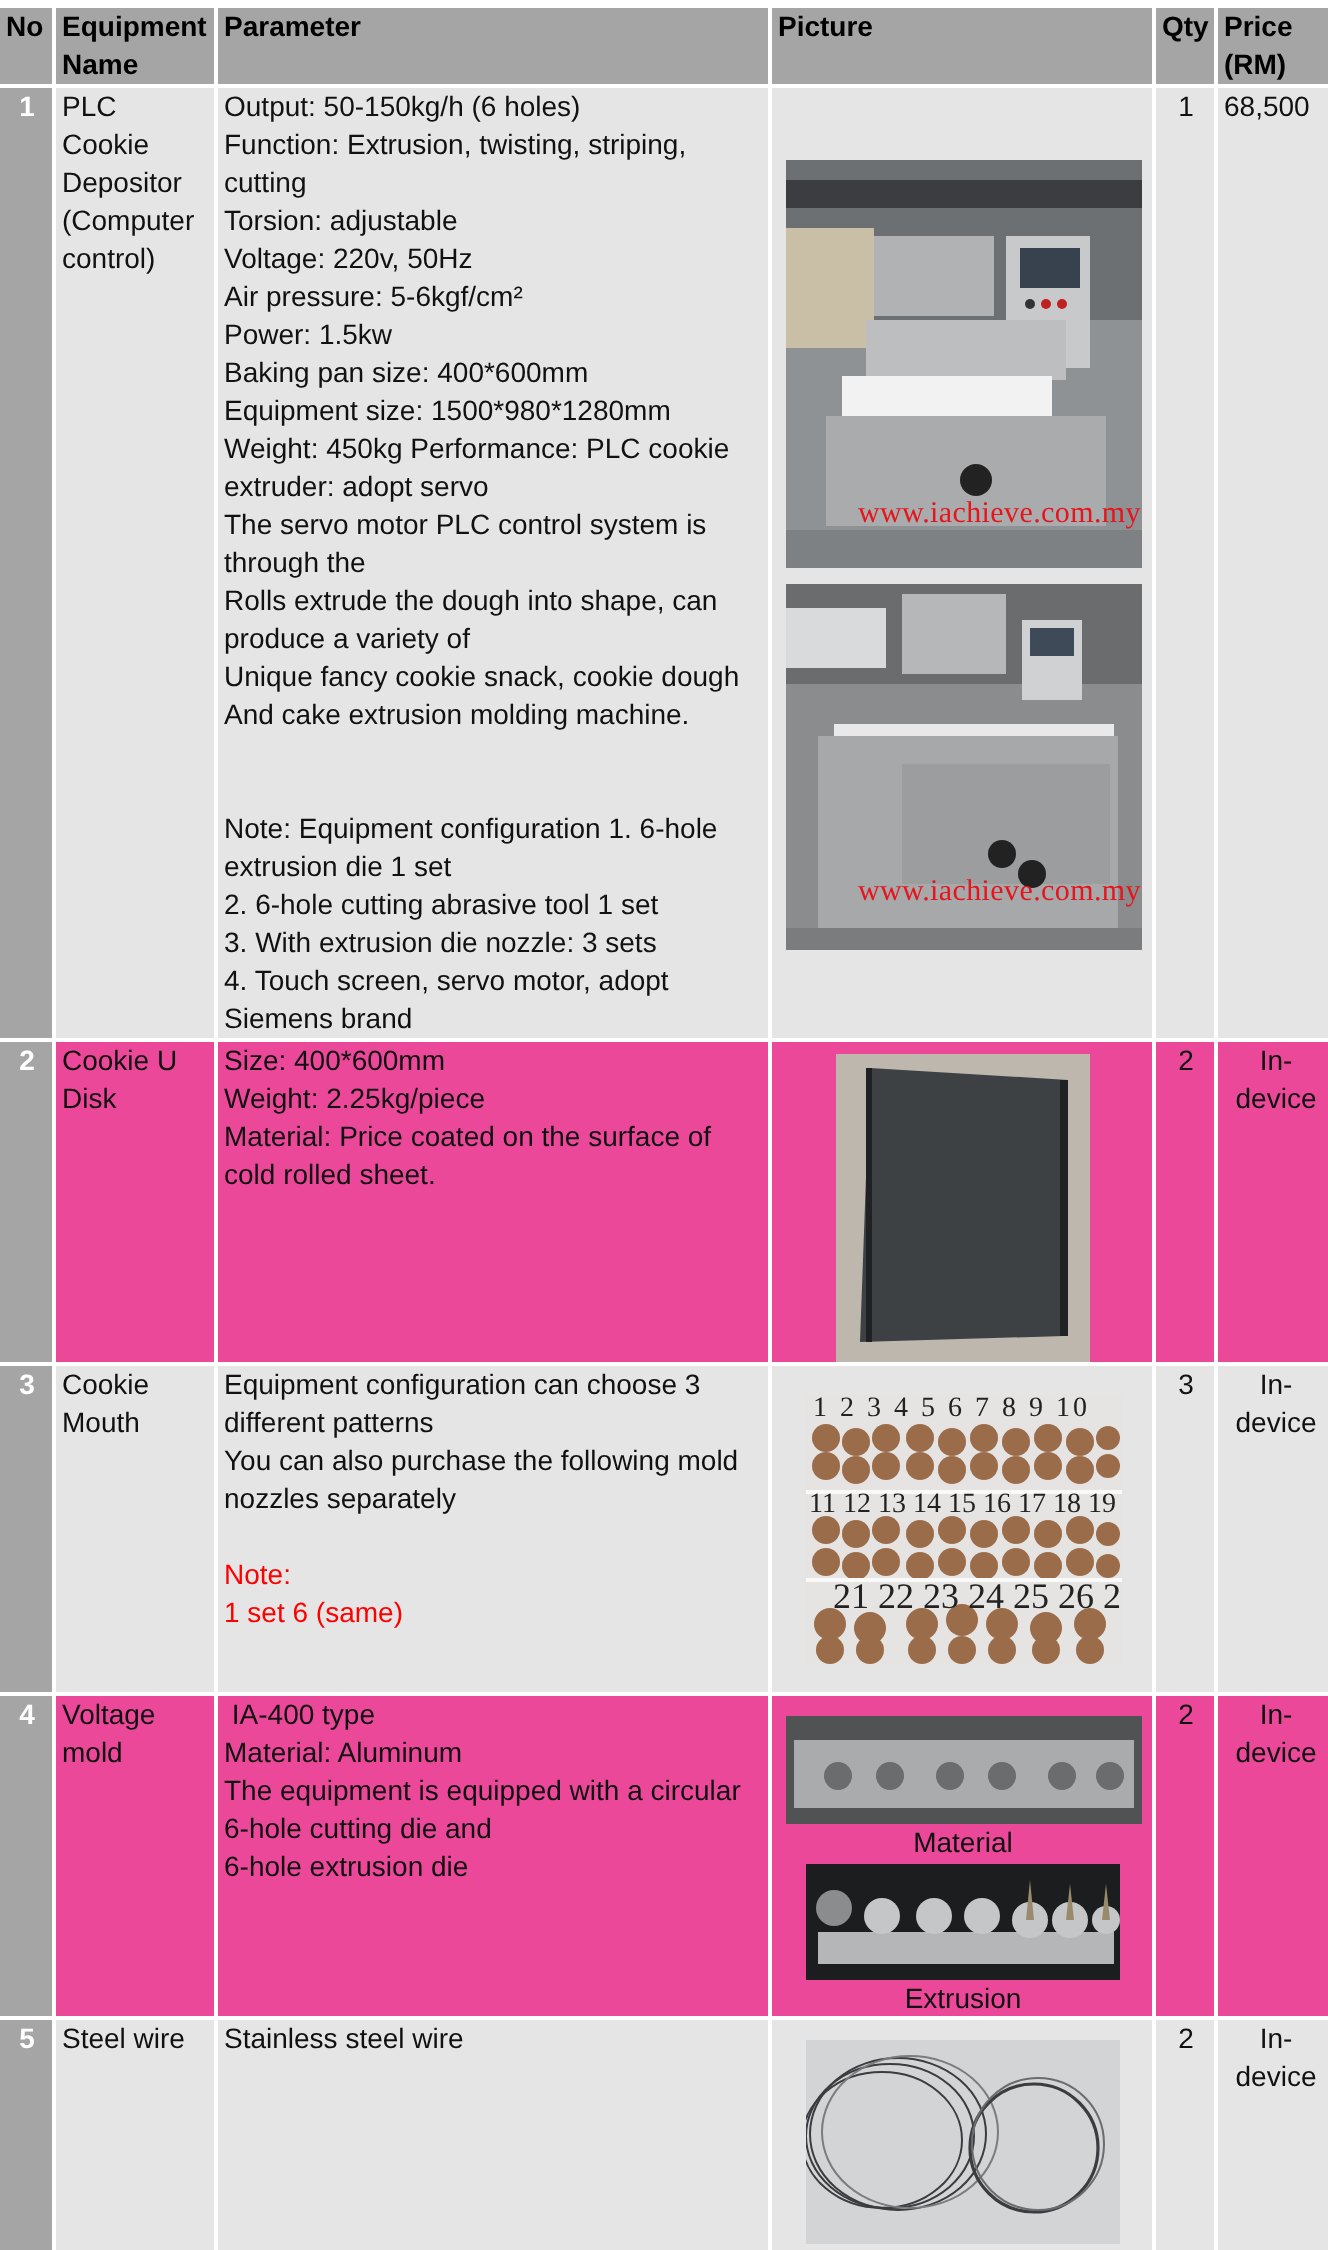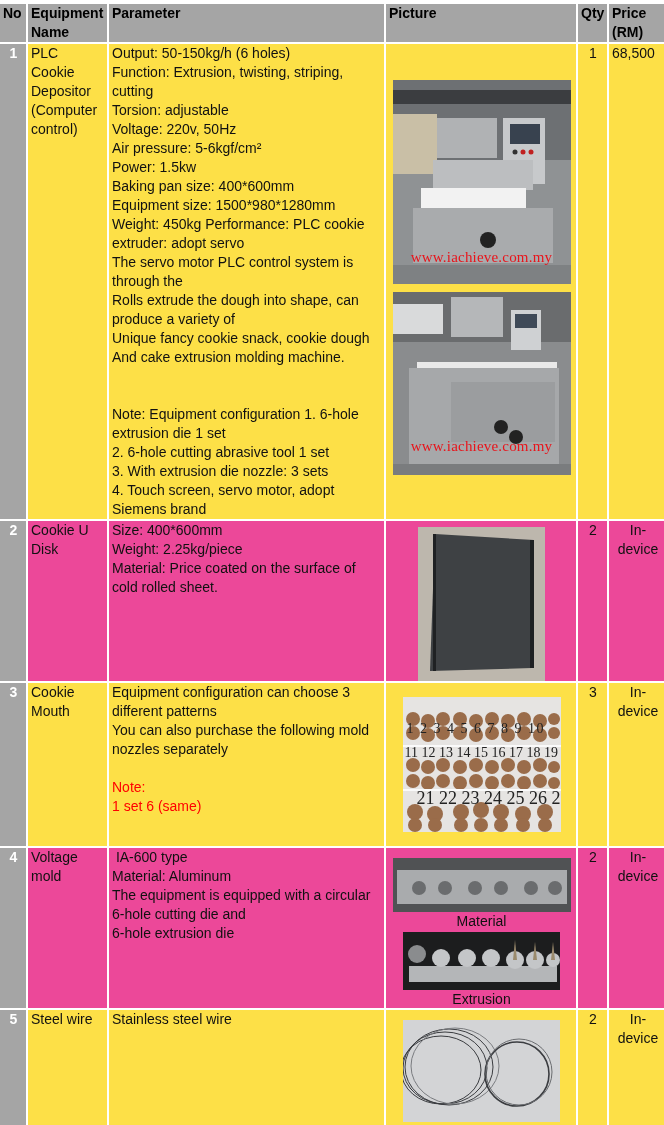--- a/index.html
+++ b/index.html
@@ -25,32 +25,32 @@
     font-weight: bold;
     text-align: left;
     height: 38px;
   }
   td.no {
     background: #a5a5a5;
     color: #ffffff;
     font-weight: bold;
     text-align: center;
   }
-  tr.odd td.cell { background: #fde047; }
+  tr.odd td.cell { background: #e5e5e5; }
   tr.even td.cell { background: #ec4899; }
   td.qty { text-align: center; }
   td.price { text-align: center; }
   td.price.num { text-align: left; }
   .param-line { display: block; }
   .param-line.blank { height: 19px; }
   .param-line.red { color: #ff0000; }
   .pic { display: flex; flex-direction: column; align-items: center; padding-top: 2px; }
   .photo { position: relative; overflow: hidden; }
   .watermark {
-    position: absolute; left: 0; right: 0; text-align: center;
+    position: absolute; left: 0; right: 0; text-align: right;
     color: #e8141b; font-family: "Liberation Serif", serif; font-size: 15px; letter-spacing: 0.2px;
   }
   .caption { font-size: 14px; line-height: 18px; text-align: center; color: #111; }
 </style>
 </head>
 <body>
 
 <table class="spec">
   <colgroup>
     <col style="width:26px">
@@ -232,35 +232,35 @@
                   <circle cx="32" cy="128" r="7"></circle>
                   <circle cx="58" cy="128" r="7"></circle>
                   <circle cx="78" cy="128" r="7"></circle>
                   <circle cx="98" cy="128" r="7"></circle>
                   <circle cx="120" cy="128" r="7"></circle>
                   <circle cx="142" cy="128" r="7"></circle>
               </g>
               <rect x="0" y="48" width="158" height="2" fill="#fafafa"></rect>
               <rect x="0" y="92" width="158" height="2" fill="#fafafa"></rect>
             </svg>
-            <div style="position:absolute;top:-2px;left:4px;font-family:'Liberation Serif',serif;font-size:14px;color:#222;letter-spacing:1.5px;white-space:nowrap;margin-top:24px;">1 2 3 4 5 6 7 8 9 10</div>
+            <div style="position:absolute;top:-2px;left:4px;font-family:'Liberation Serif',serif;font-size:14px;color:#222;letter-spacing:1.5px;white-space:nowrap;">1 2 3 4 5 6 7 8 9 10</div>
             <div style="position:absolute;top:46px;left:2px;font-family:'Liberation Serif',serif;font-size:14px;color:#222;letter-spacing:0px;white-space:nowrap;">11 12 13 14 15 16 17 18 19 20</div>
             <div style="position:absolute;top:92px;left:14px;font-family:'Liberation Serif',serif;font-size:18px;color:#222;letter-spacing:0px;white-space:nowrap;">21 22 23 24 25 26 27</div>
           </div>
         </div>
       </td>
       <td class="cell qty">3</td>
       <td class="cell price">In-device</td>
     </tr>
 
     <tr class="even" style="height:155px">
       <td class="no">4</td>
       <td class="cell">Voltage mold</td>
       <td class="cell">
-        <span class="param-line" style="white-space:pre;"> IA-600 type</span>
+        <span class="param-line" style="white-space:pre;"> IA-400 type</span>
         <span class="param-line">Material: Aluminum</span>
         <span class="param-line">The equipment is equipped with a circular 6-hole cutting die and</span>
         <span class="param-line">6-hole extrusion die</span>
       </td>
       <td class="cell">
         <div class="pic">
           <div class="photo" style="width:178px;height:54px;margin-top:8px;" title="6-hole cutting die">
             <svg width="178" height="54" viewBox="0 0 178 54">
               <rect width="178" height="54" fill="#505254"></rect>
               <rect x="4" y="12" width="170" height="34" fill="#a9abad"></rect>

